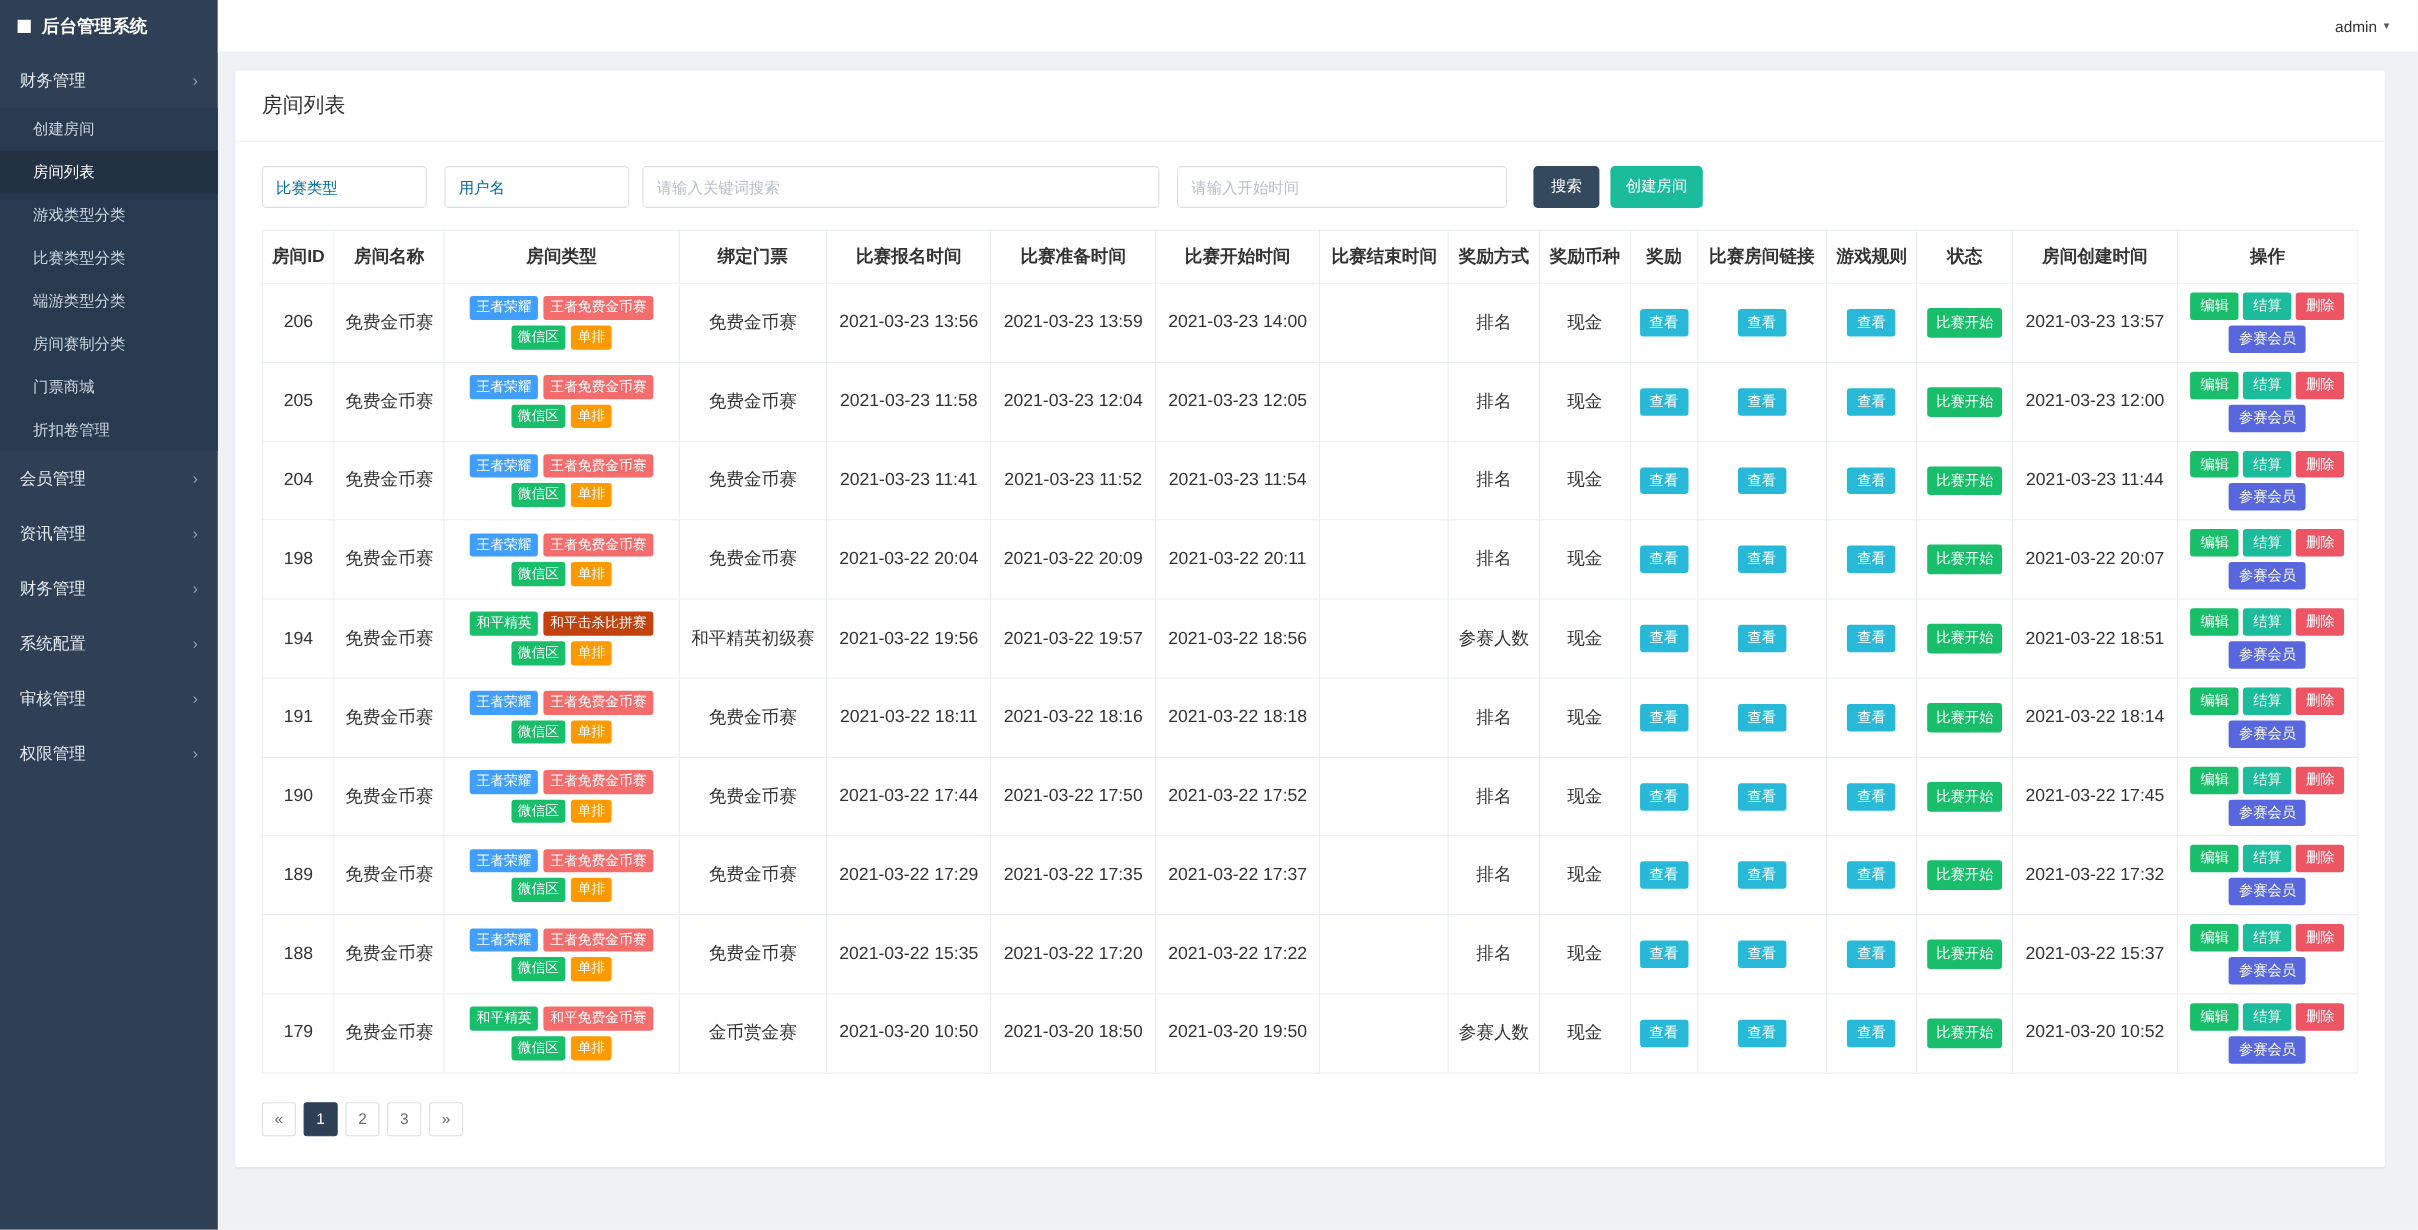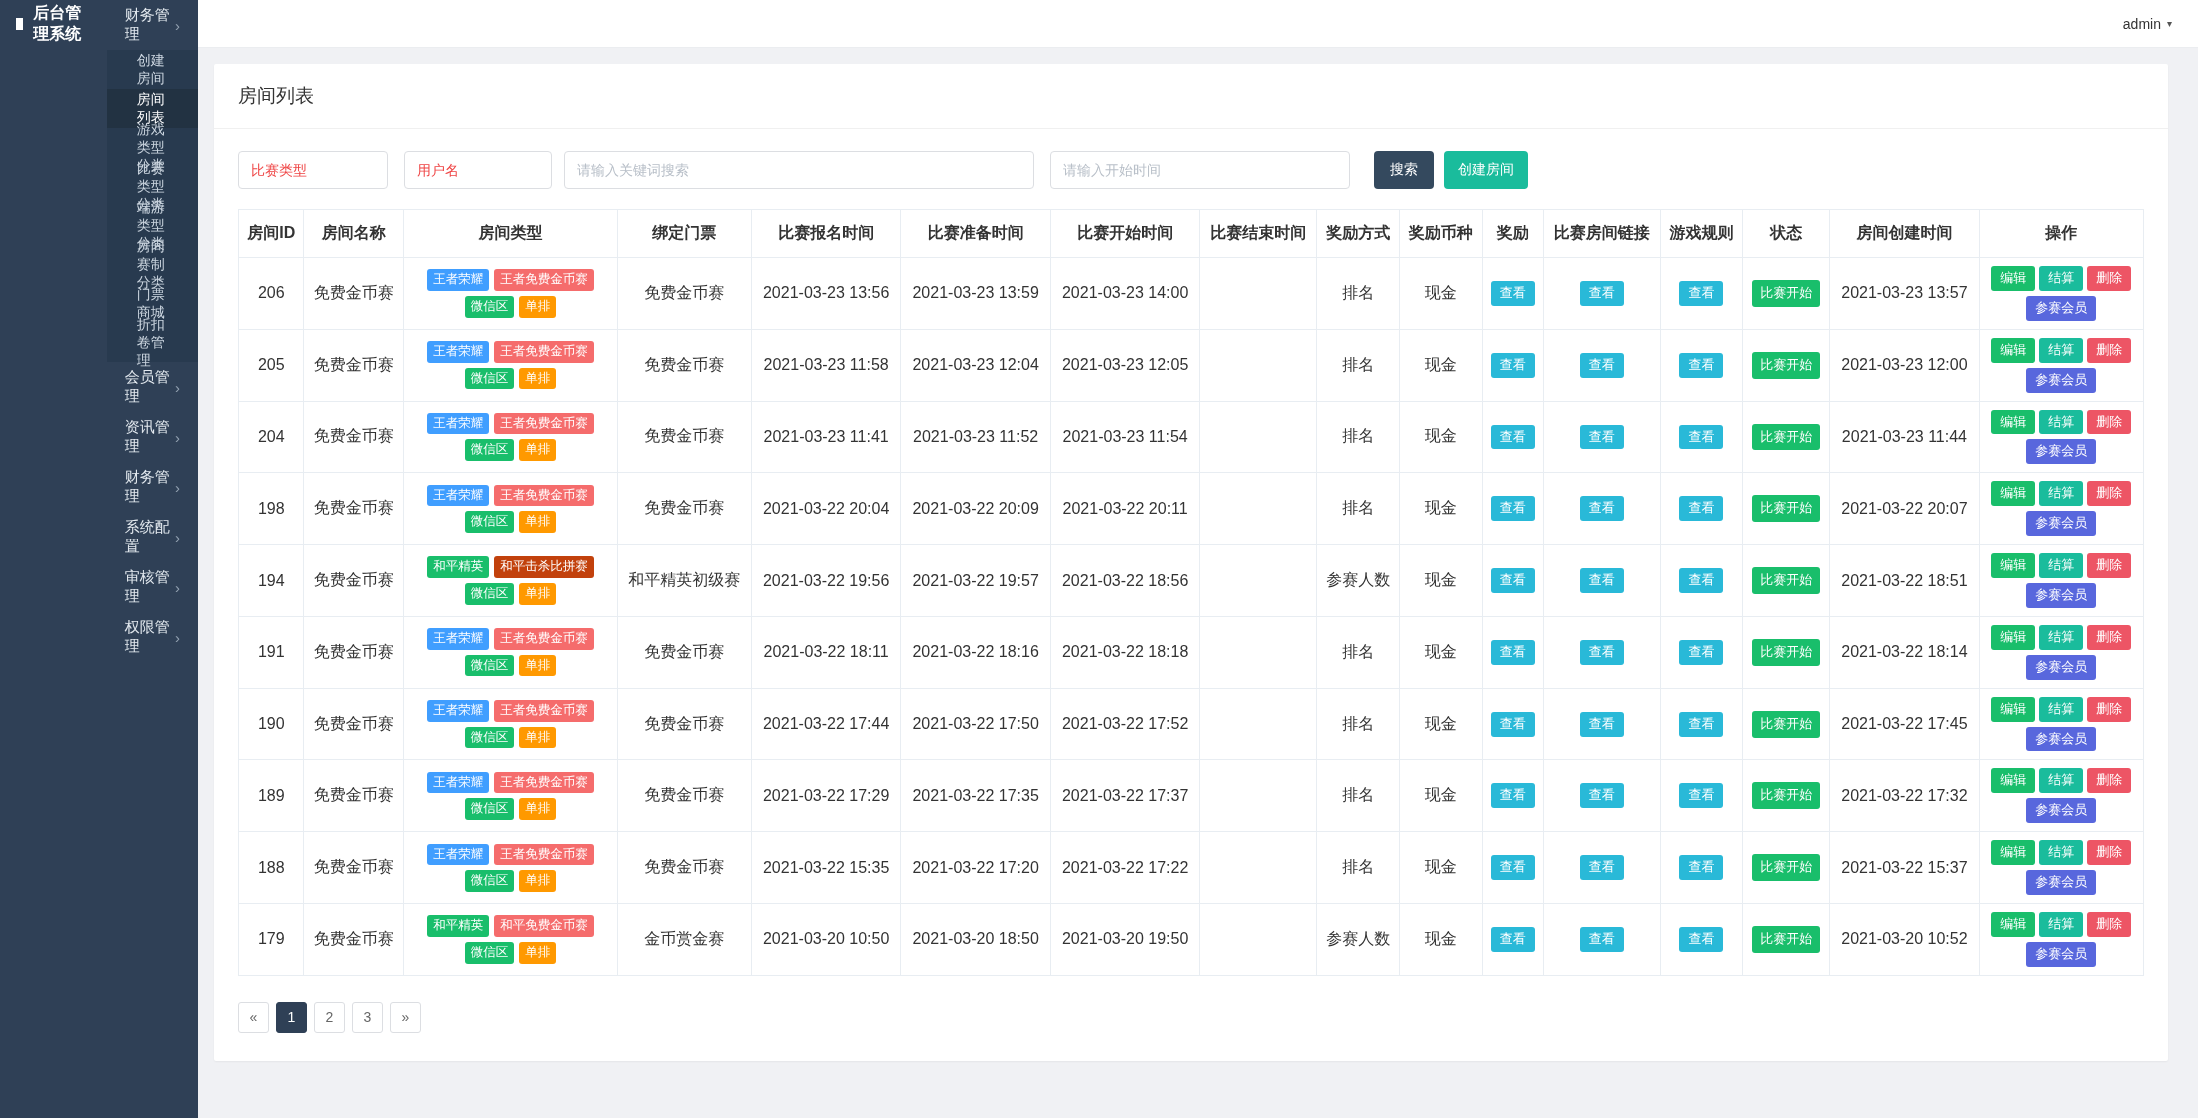--- a/index.html
+++ b/index.html
@@ -8,21 +8,21 @@
     font-family: "Liberation Sans", "DejaVu Sans", sans-serif;
     background: #f0f1f4;
     color: #333;
     overflow: hidden;
   }
   .app { display: flex; width: 100%; height: 100%; }
 
   
   .sidebar {
     width: 198px; flex-shrink: 0; background: #2f4056; color: #e8edf2;
-    display: flex; flex-direction: row;
+    display: flex; flex-direction: column;
   }
   .sidebar-header {
     height: 48px; display: flex; align-items: center; gap: 10px;
     padding: 0 16px; font-size: 16px; font-weight: bold; color: #fff;
   }
   .logo-sq { width: 12px; height: 12px; background: #fff; display: inline-block; }
   .nav-item {
     height: 50px; display: flex; align-items: center; justify-content: space-between;
     padding: 0 18px; font-size: 15px; color: #e3e9ef; cursor: pointer;
   }
@@ -52,27 +52,27 @@
   .card-header {
     padding: 19px 24px; font-size: 19px; color: #333;
     border-bottom: 1px solid #f0f0f0;
   }
   .card-body { padding: 0 24px 28px; }
 
   
   .filters { display: flex; align-items: center; margin: 22px 0 20px; }
   .filters select, .filters input {
     height: 38px; border: 1px solid #dcdee2; border-radius: 4px;
-    font-size: 14px; color: #ef4444; padding: 0 12px; background: #fff; outline: none;
+    font-size: 14px; color: #0369a1; padding: 0 12px; background: #fff; outline: none;
     font-family: inherit;
     appearance: none; -webkit-appearance: none;
   }
   .filters input::placeholder { color: #b8bfc8; }
   .sel-match { width: 150px; margin-right: 16px; }
-  .sel-user  { width: 148px; margin-right: 12px; }
+  .sel-user  { width: 168px; margin-right: 12px; }
   .inp-keyword { width: 470px; }
   .inp-start { width: 300px; margin-left: 16px; }
   .inp-end   { width: 300px; margin-left: 42px; }
   .btn-search {
     margin-left: 24px; height: 38px; padding: 0 16px; border: none; border-radius: 4px;
     background: var(--c-search); color: #fff; font-size: 14px; cursor: pointer; font-family: inherit;
   }
   .btn-create {
     margin-left: 10px; height: 38px; padding: 0 14px; border: none; border-radius: 4px;
     background: var(--c-create); color: #fff; font-size: 14px; cursor: pointer; font-family: inherit;

